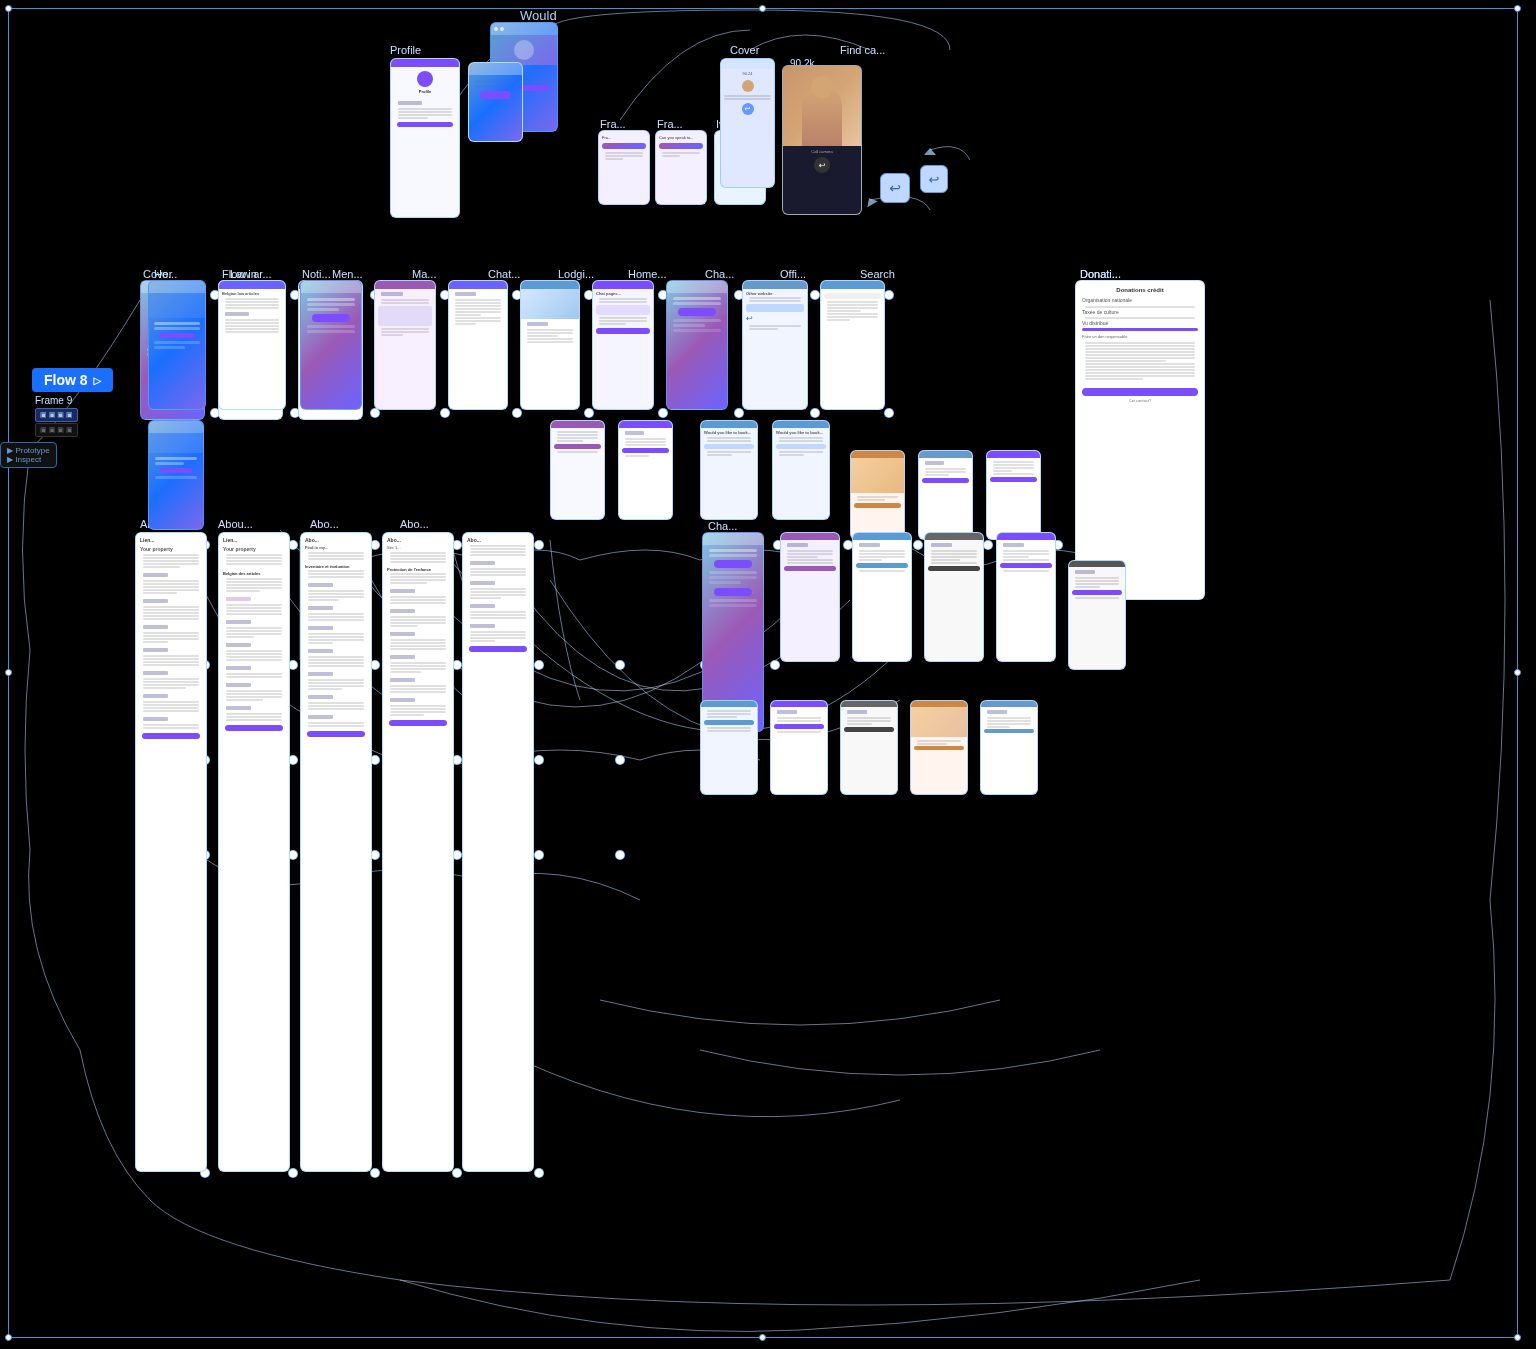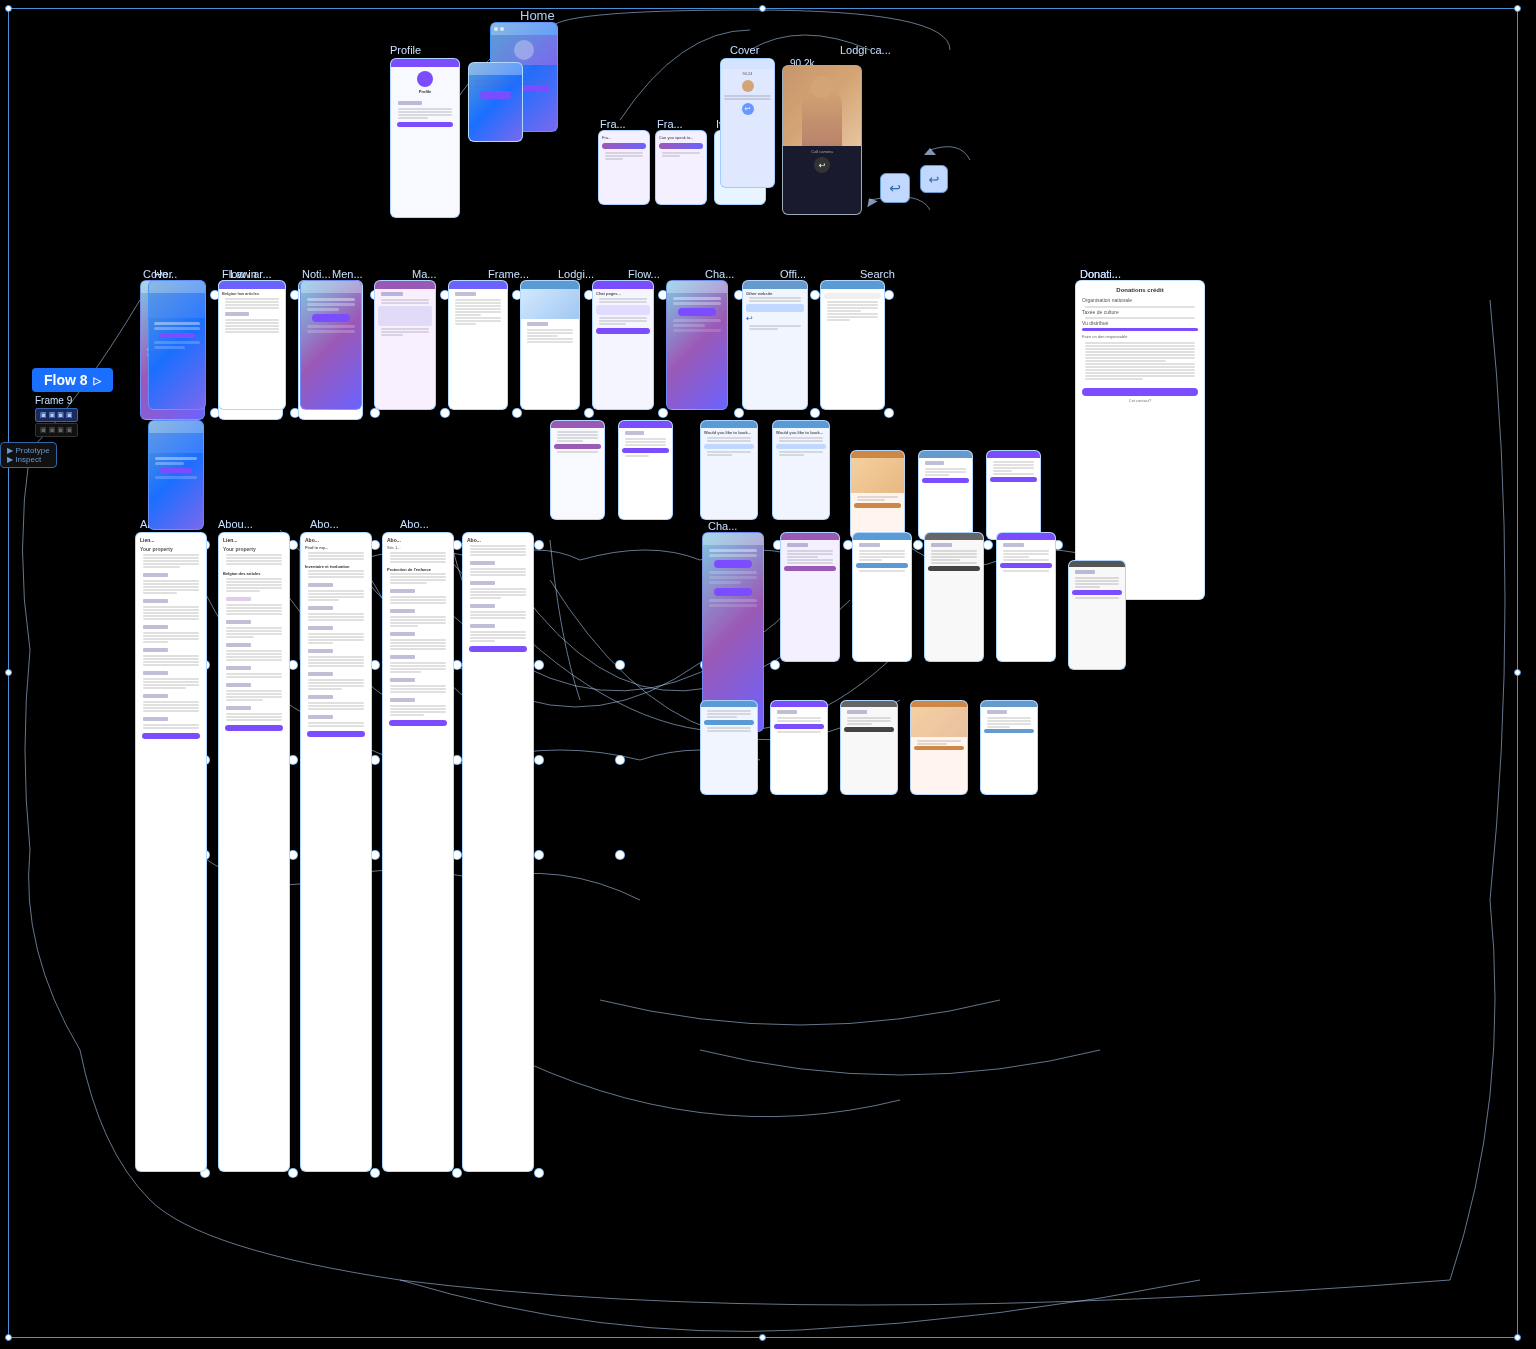--- a/index.html
+++ b/index.html
@@ -247,26 +247,26 @@
     <div class="corner-dot sel-handle" style="top:-4px; right:-4px;"></div>
     <div class="corner-dot sel-handle" style="bottom:-4px; left:-4px;"></div>
     <div class="corner-dot sel-handle" style="bottom:-4px; right:-4px;"></div>
 
     <div class="sel-handle" style="top:-4px; left:50%; margin-left:-4px;"></div>
     <div class="sel-handle" style="bottom:-4px; left:50%; margin-left:-4px;"></div>
     <div class="sel-handle" style="left:-4px; top:50%; margin-top:-4px;"></div>
     <div class="sel-handle" style="right:-4px; top:50%; margin-top:-4px;"></div>
   </div>
 
-  <div class="frame-label" style="top:8px; left:520px; font-size:13px; color:#b0d0f0;">Home</div>
+  <div class="frame-label" style="top:8px; left:520px; font-size:13px; color:#b0d0f0;">Would</div>
 
   <div class="frame-label" style="top:44px; left:390px; font-size:11px;">Profile</div>
 
   <div class="frame-label" style="top:44px; left:730px; font-size:11px;">Cover</div>
-  <div class="frame-label" style="top:44px; left:840px; font-size:11px;">Lodgi ca...</div>
+  <div class="frame-label" style="top:44px; left:840px; font-size:11px;">Find ca...</div>
 
   <div class="screen gradient-blue" style="top:22px; left:490px; width:68px; height:110px; z-index:2;">
     <div class="screen-inner">
       <div class="screen-header">
           <div class="header-dot"></div>
           <div class="header-dot"></div>
         </div>
       <div style="height:30px; background:linear-gradient(135deg,#5b9bd5,#7b68ee); display:flex; align-items:center; justify-content:center;">
         <div style="width:20px;height:20px;border-radius:50%;background:rgba(255,255,255,0.3);"></div>
       </div>
@@ -466,23 +466,23 @@
   </div>
 
   <div style="position:absolute; top:442px; left:0px; z-index:10; display:flex; align-items:center; gap:3px;">
     <div style="background:#111; border:1px solid #3366aa; border-radius:4px; padding:3px 6px; font-size:8px; color:#6699cc;">▶ Prototype<br>▶ Inspect</div>
   </div>
 
   <div class="frame-label" style="top:268px; left:154px;">Ho...</div>
   <div class="frame-label" style="top:268px; left:230px;">Law ar...</div>
   <div class="frame-label" style="top:268px; left:332px;">Men...</div>
   <div class="frame-label" style="top:268px; left:412px;">Ma...</div>
-  <div class="frame-label" style="top:268px; left:488px;">Frame...</div>
+  <div class="frame-label" style="top:268px; left:488px;">Chat...</div>
   <div class="frame-label" style="top:268px; left:558px;">Lodgi...</div>
-  <div class="frame-label" style="top:268px; left:628px;">Flow...</div>
+  <div class="frame-label" style="top:268px; left:628px;">Home...</div>
   <div class="frame-label" style="top:268px; left:705px;">Cha...</div>
   <div class="frame-label" style="top:268px; left:780px;">Offi...</div>
   <div class="frame-label" style="top:268px; left:860px;">Search</div>
   <div class="frame-label" style="top:268px; left:1080px;">Donati...</div>
 
   <div class="screen gradient-blue" style="top:280px; left:148px; width:58px; height:130px; z-index:2;">
     <div class="screen-inner">
       <div class="screen-header"></div>
       <div style="height:25px; background:rgba(100,150,255,0.3);"></div>
       <div style="padding:2px;">

